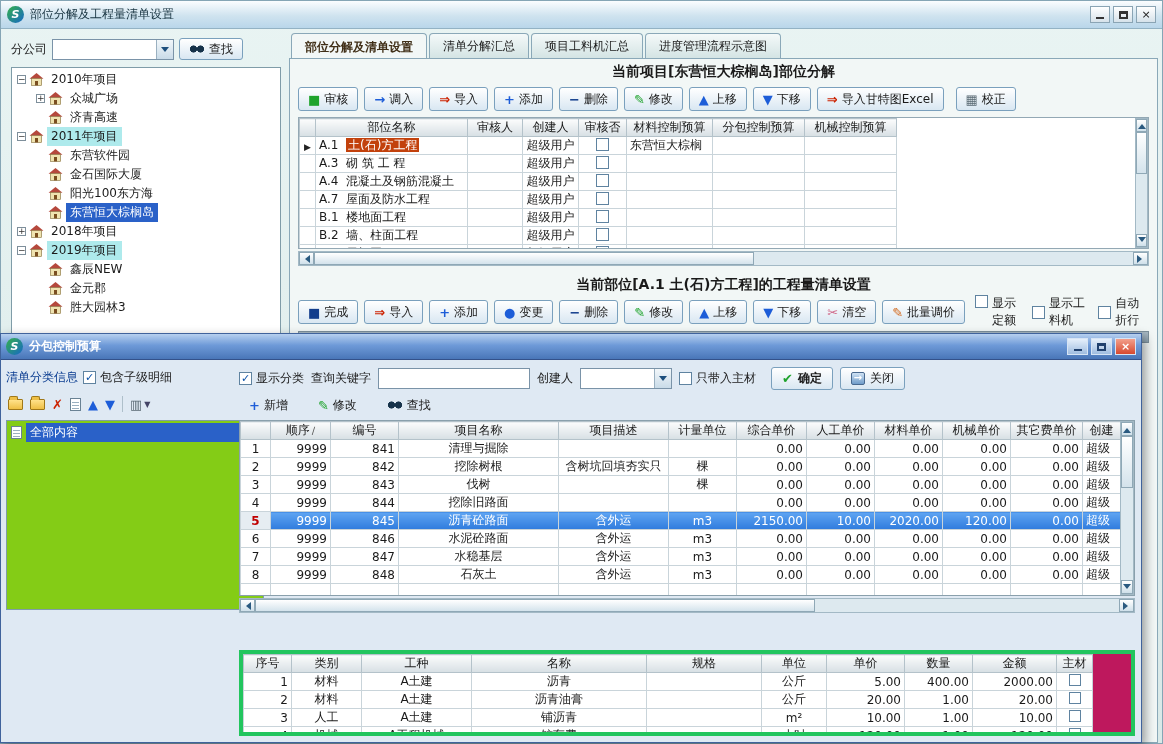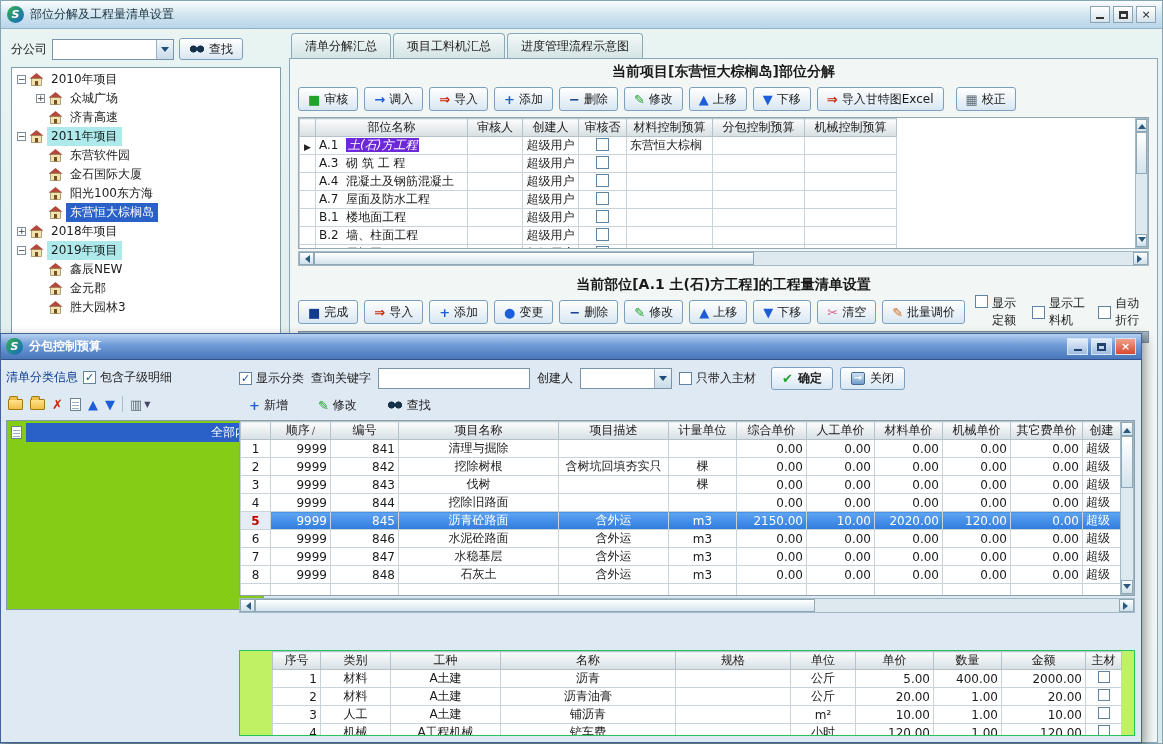--- a/index.html
+++ b/index.html
@@ -56,35 +56,35 @@
   .ico-min { width:8px; height:2px; background:#333; margin-top:7px; }
   .ico-max { width:9px; height:8px; border:2px solid #333; border-top-width:3px; }
 
   .branch-row { position:absolute; left:10px; top:36px; width:272px; height:24px; display:flex; align-items:center; gap:5px; }
   .tree-box { position:absolute; left:10px; top:66px; width:270px; bottom:4px; background:#fff; border:1px solid #7f9ca8; overflow:hidden; padding-top:2px; }
   .ti-row { height:19px; display:flex; align-items:center; }
   .l0{padding-left:5px} .l1{padding-left:24px}
   .exp { width:9px; height:9px; border:1px solid #7e8f9b; background:#fff; font-size:9px; line-height:7px; text-align:center; color:#333; margin-right:3px; flex:none; }
   .exp.sp { visibility:hidden; }
   .house { width:15px; height:13px; margin-right:3px; flex:none; }
-  .tl { padding:1px 4px; white-space:nowrap;text-align:right; }
+  .tl { padding:1px 4px; white-space:nowrap; }
   .tl.sel { background:#2a61c8; color:#fff; }
   .tl.hot { background:#aeeaec; }
 
   .right-panel { position:absolute; left:288px; top:32px; right:4px; bottom:0; }
   .tabs { height:25px; display:flex; gap:2px; padding-left:2px; align-items:flex-end; }
   .tab { padding:4px 13px 3px; background:linear-gradient(#f4f9f9,#d4e4e4); border:1px solid #8aa8b8; border-bottom:none;
          border-radius:4px 4px 0 0; white-space:nowrap; }
   .tab.active { background:#f2f7f6; font-weight:bold; padding-top:5px; position:relative; top:1px; color:#402f17; }
   .rp-body { position:absolute; top:25px; left:0; right:0; bottom:0; background:#f2f7f6; border:1px solid #8aa8b8; overflow:hidden; }
   .sec-title { text-align:center; font-weight:bold; font-size:14px; padding-top:4px; height:24px; }
   .toolbar { display:flex; align-items:center; gap:6px; padding:3px 8px; height:32px; }
   .grid1-wrap { position:relative; margin:2px 8px 0; height:132px; background:#fff; border:1px solid #93a8b4; overflow:hidden; }
   .rowmark { color:#222; font-size:9px; }
-  .hl { background:#6d28d9; color:#fff; padding:0 2px;font-style:italic; }
+  .hl { background:#c2410c; color:#fff; padding:0 2px; }
   .vsb { position:absolute; top:0; right:0; bottom:0; width:13px; flex-direction:column; }
   .vsb .sbtn { height:13px; width:100%; }
   .vsb .thumb { width:100%; height:42px; }
   .hsb { height:15px; margin:2px 8px 0; }
   .hsb .sbtn { width:15px; height:100%; }
   .hsb .thumb { height:100%; }
   .sliver { height:12px; margin:3px 8px 0; background:linear-gradient(#a9b9c4,#8fa3b0); border:1px solid #7d909c; }
 
   
   #dlg { position:absolute; left:0; top:333px; width:1142px; height:410px; background:#dfe9f3;
@@ -107,21 +107,21 @@
     background-image:repeating-linear-gradient(#fff 0 2px,#9ab0c0 2px 3px); background-size:7px 11px; background-position:1px 1px; background-repeat:no-repeat; }
   .sep { width:1px; height:16px; background:#aebfca; }
   .exit-ic { width:14px; height:13px; background:linear-gradient(#cfe2f4,#6f9cc9); border:1px solid #48698f;
     border-radius:2px; display:grid; place-items:center; color:#fff; font-size:10px; font-weight:bold; line-height:1; flex:none; }
 
   .dlg-right { position:absolute; left:238px; top:32px; right:6px; bottom:6px; }
   .filter-row { height:24px; display:flex; align-items:center; gap:7px; }
   .dr-tools { height:26px; margin-top:2px; display:flex; align-items:center; gap:14px; padding-left:2px; }
   .grid2-box { position:relative; margin-top:2px; height:176px; background:#fff; border:1px solid #8aa0ac; overflow:hidden; }
   .hsb2 { height:15px; margin-top:2px; }
-  .detail-box { position:absolute; top:284px; left:0; right:0; bottom:0; background:#bef264; border:1px solid #22c55e; overflow:hidden;padding-left:32px; }
+  .detail-box { position:absolute; top:284px; left:0; right:0; bottom:0; background:#be185d; border:4px solid #22c55e; overflow:hidden; }
   .sortmark { color:#555; font-size:10px; margin-left:2px; }
   .okbtn { display:inline-flex; align-items:center; gap:5px; height:23px; padding:0 10px;
     background:linear-gradient(#ffffff,#d9e7f2); border:1px solid #7aa0bd; border-radius:3px; font-weight:bold; white-space:nowrap; }
 </style>
 </head>
 <body>
 
 <div id="mw">
   <div class="mw-titlebar">
     <span class="logo">S</span>
@@ -268,20 +268,21 @@
           <polygon points="7,0 13.5,5.2 0.5,5.2" fill="#b5483c"></polygon>
           <rect x="2.2" y="5.2" width="9.6" height="6.3" fill="#efe3b0" stroke="#8a7340" stroke-width="0.6"></rect>
           <rect x="5.6" y="7.4" width="2.8" height="4.1" fill="#7a4e20"></rect>
         </svg>
         <span class="tl">胜大园林3</span>
       </div>
   </div>
 
   <div class="right-panel">
     <div class="tabs">
+      <span class="tab active">部位分解及清单设置</span>
       <span class="tab">清单分解汇总</span>
       <span class="tab">项目工料机汇总</span>
       <span class="tab">进度管理流程示意图</span>
     </div>
     <div class="rp-body">
       <div class="sec-title">当前项目[东营恒大棕榈岛]部位分解</div>
 
       <div class="toolbar">
         <span class="tbtn">
             <span class="ti ic-green">■</span>

